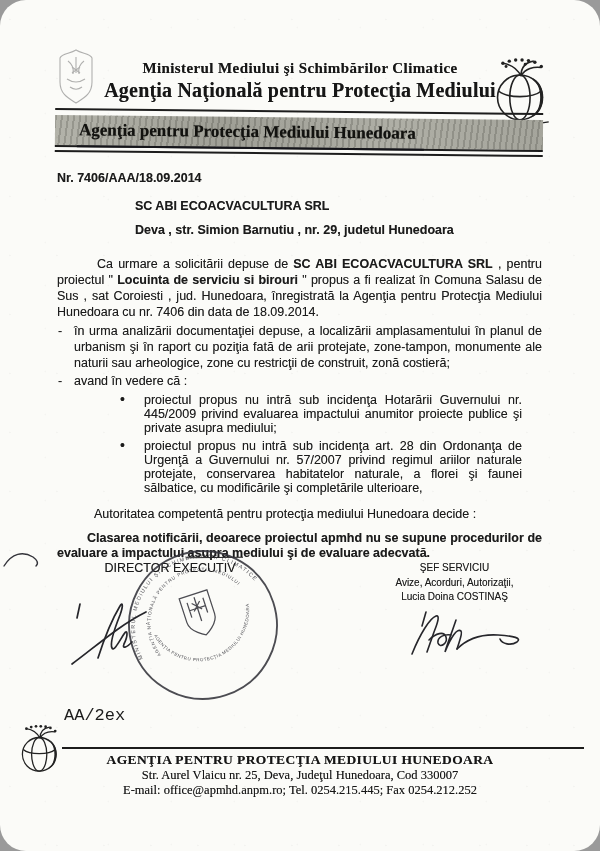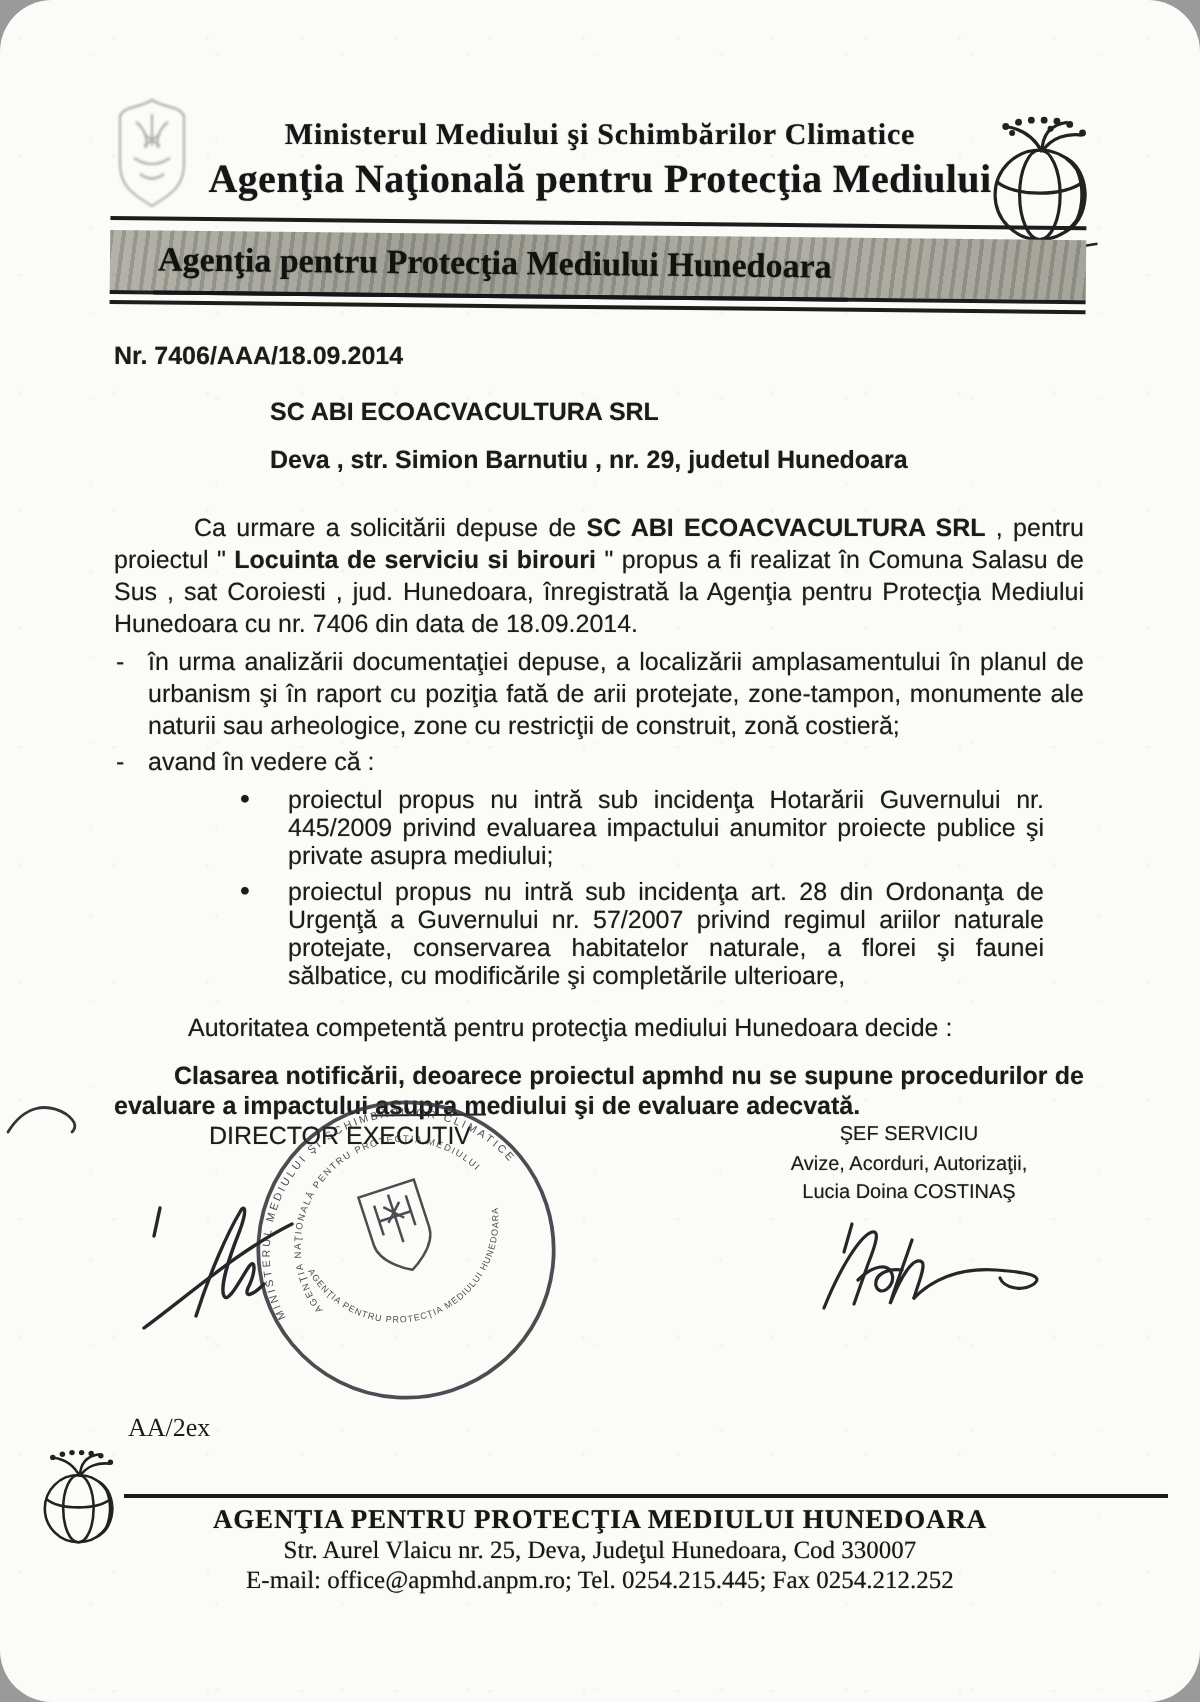--- a/index.html
+++ b/index.html
@@ -66,22 +66,22 @@
     font-size:12.5px;line-height:14.5px;text-shadow:0 0 .5px rgba(20,20,20,.45);}
   .sig-right{position:absolute;top:561px;left:352px;width:205px;text-align:center;
     font-size:10px;line-height:14.5px;text-shadow:0 0 .5px rgba(20,20,20,.45);}
   .stamp{position:absolute;top:547px;left:125px;width:156px;height:156px;
     opacity:.88;filter:blur(.2px);}
   .scribble{position:absolute;}
   .scribble-left{top:594px;left:68px;width:98px;height:76px;}
   .scribble-right{top:604px;left:396px;width:142px;height:60px;}
   .margin-mark{top:548px;left:2px;width:42px;height:24px;}
   
-  .note-aa{position:absolute;top:706px;left:64px;font-family:Liberation Serif, serif;
-    font-size:13px;}
+  .note-aa{position:absolute;top:706px;left:64px;font-family:Liberation Mono, monospace;
+    font-size:17px;}
   .globe-bottom{position:absolute;top:723px;left:16px;width:48px;height:53px;}
   .footer-line{position:absolute;top:747px;left:62px;width:522px;height:2px;background:#1c1c1c;}
   .footer-text{position:absolute;top:752px;left:0;right:0;text-align:center;
     font-family:"Liberation Serif",serif;color:#161616;line-height:15.5px;
     text-shadow:0 0 .5px rgba(20,20,20,.5);}
   .footer-org{font-weight:bold;font-size:13.5px;letter-spacing:.4px;}
   .footer-addr,.footer-contact{font-size:12.5px;}
 </style>
 </head>
 <body>

